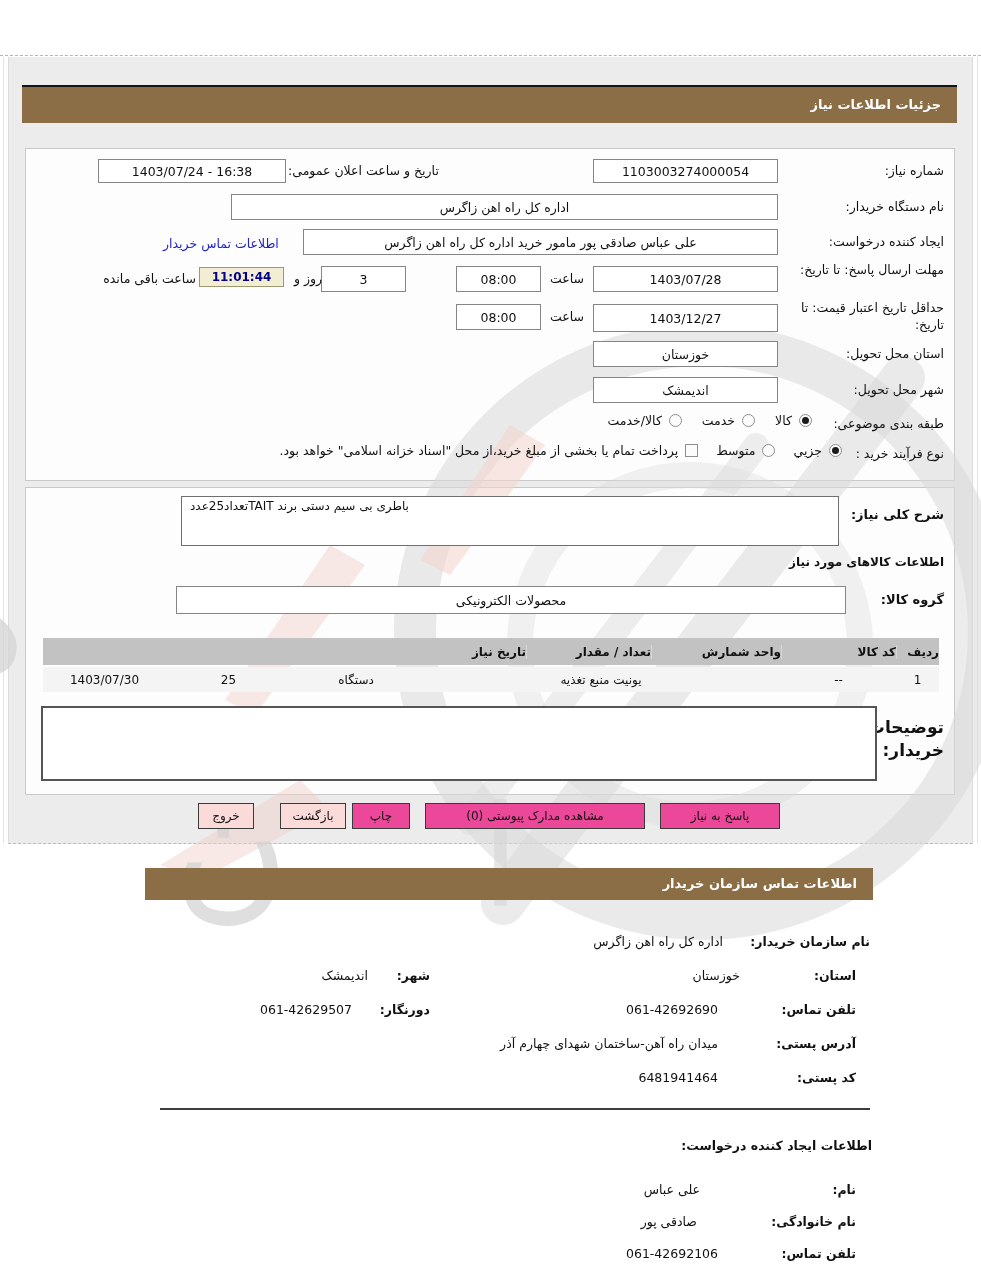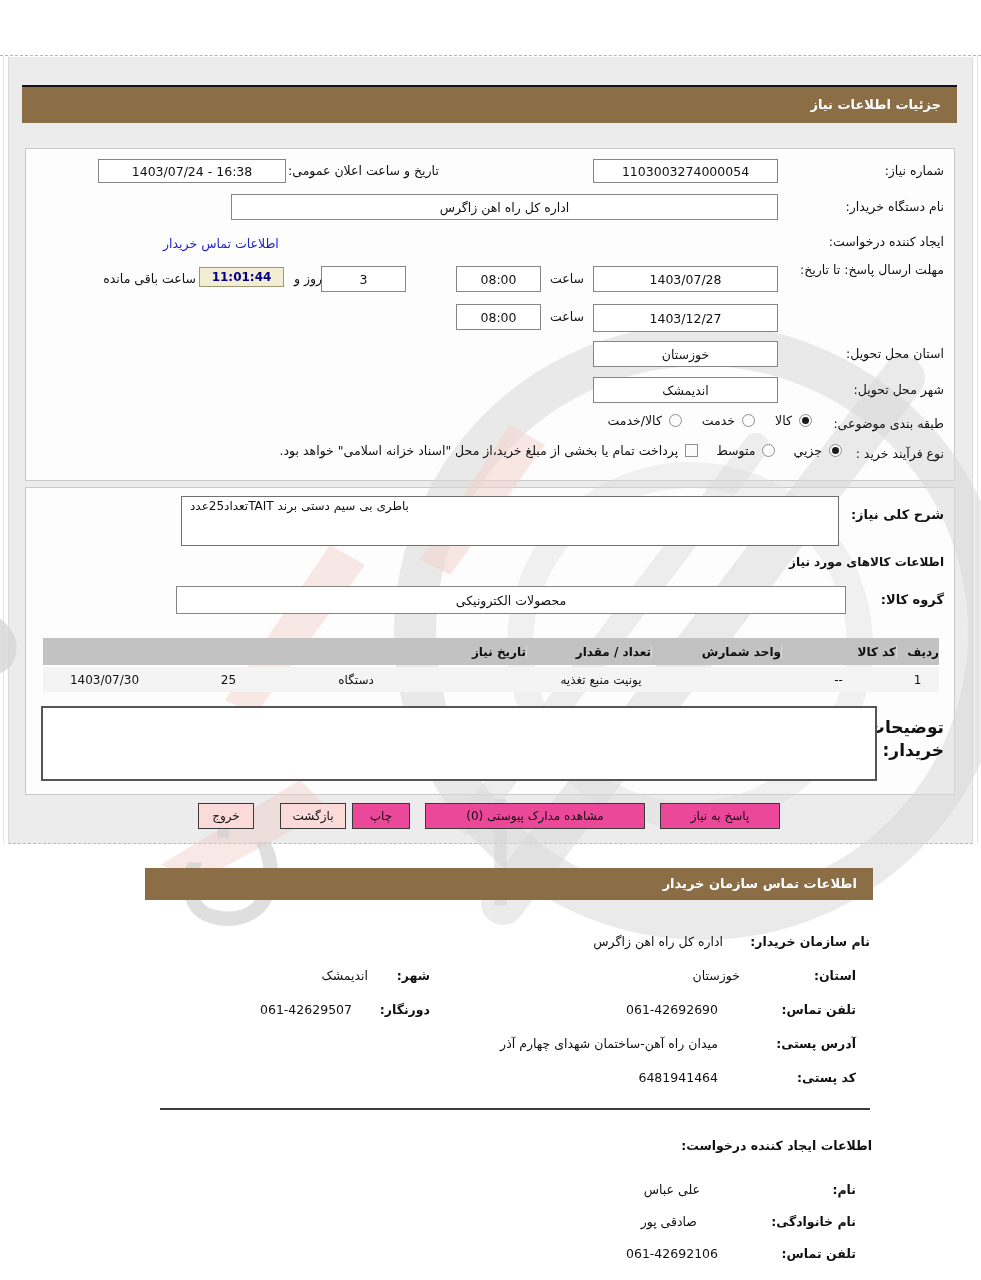--- a/index.html
+++ b/index.html
@@ -87,39 +87,43 @@
     <div class="fld" style="left:72px;top:10px;width:188px;height:24px">
       <span class="ltr">1403/07/24 - 16:38</span>
     </div>
 
     <div class="lbl rlab" style="top:50px">نام دستگاه خریدار:</div>
     <div class="fld" style="left:205px;top:45px;width:547px;height:26px">
       <span>اداره کل راه اهن زاگرس</span>
     </div>
 
     <div class="lbl rlab" style="top:85px">ایجاد کننده درخواست:</div>
+    <div class="fld" style="left:277px;top:80px;width:475px;height:26px">
+      <span>علی عباس صادقی پور مامور خرید اداره کل راه اهن زاگرس</span>
+    </div>
     <div class="link" style="left:137px;top:87px">اطلاعات تماس خریدار</div>
 
     <div class="lbl rlab" style="top:113px">مهلت ارسال پاسخ: تا تاریخ:</div>
     <div class="fld" style="left:567px;top:117px;width:185px;height:26px">
       <span class="ltr">1403/07/28</span>
     </div>
     <div class="lbl" style="left:520px;top:122px;width:42px;text-align:center">ساعت</div>
     <div class="fld" style="left:430px;top:117px;width:85px;height:26px">
       <span class="ltr">08:00</span>
     </div>
     <div class="fld" style="left:295px;top:117px;width:85px;height:26px">
       <span>3</span>
     </div>
     <div class="lbl" style="left:258px;top:122px;width:38px">روز و</div>
     <div class="count" style="left:173px;top:118px;width:85px;height:20px">
       <span class="ltr">11:01:44</span>
     </div>
     <div class="lbl" style="left:35px;top:122px;width:135px;text-align:right">ساعت باقی مانده</div>
 
+    <div class="lbl rlab" style="top:151px">حداقل تاریخ اعتبار قیمت: تا تاریخ:</div>
     <div class="fld" style="left:567px;top:155px;width:185px;height:28px">
       <span class="ltr">1403/12/27</span>
     </div>
     <div class="lbl" style="left:520px;top:160px;width:42px;text-align:center">ساعت</div>
     <div class="fld" style="left:430px;top:155px;width:85px;height:26px">
       <span class="ltr">08:00</span>
     </div>
 
     <div class="lbl rlab" style="top:197px">استان محل تحویل:</div>
     <div class="fld" style="left:567px;top:192px;width:185px;height:26px">

